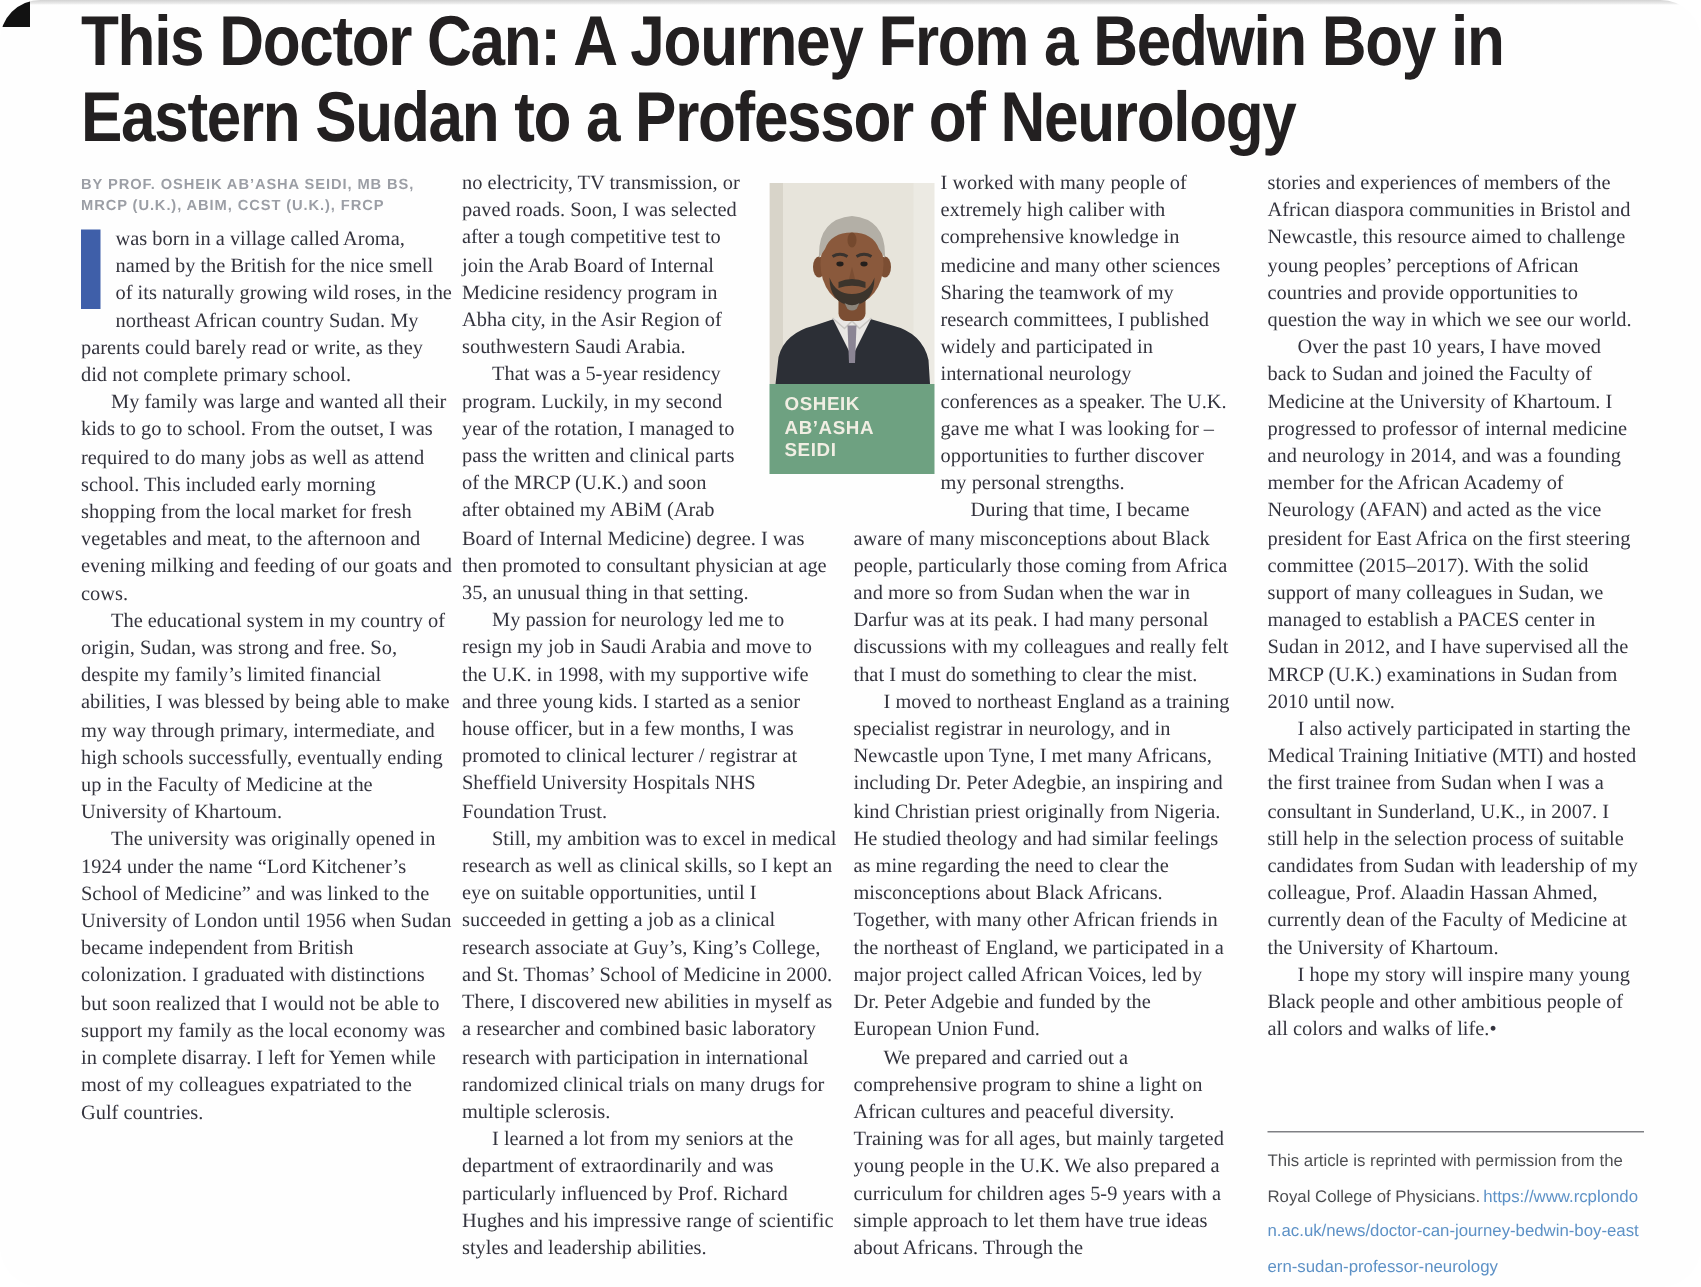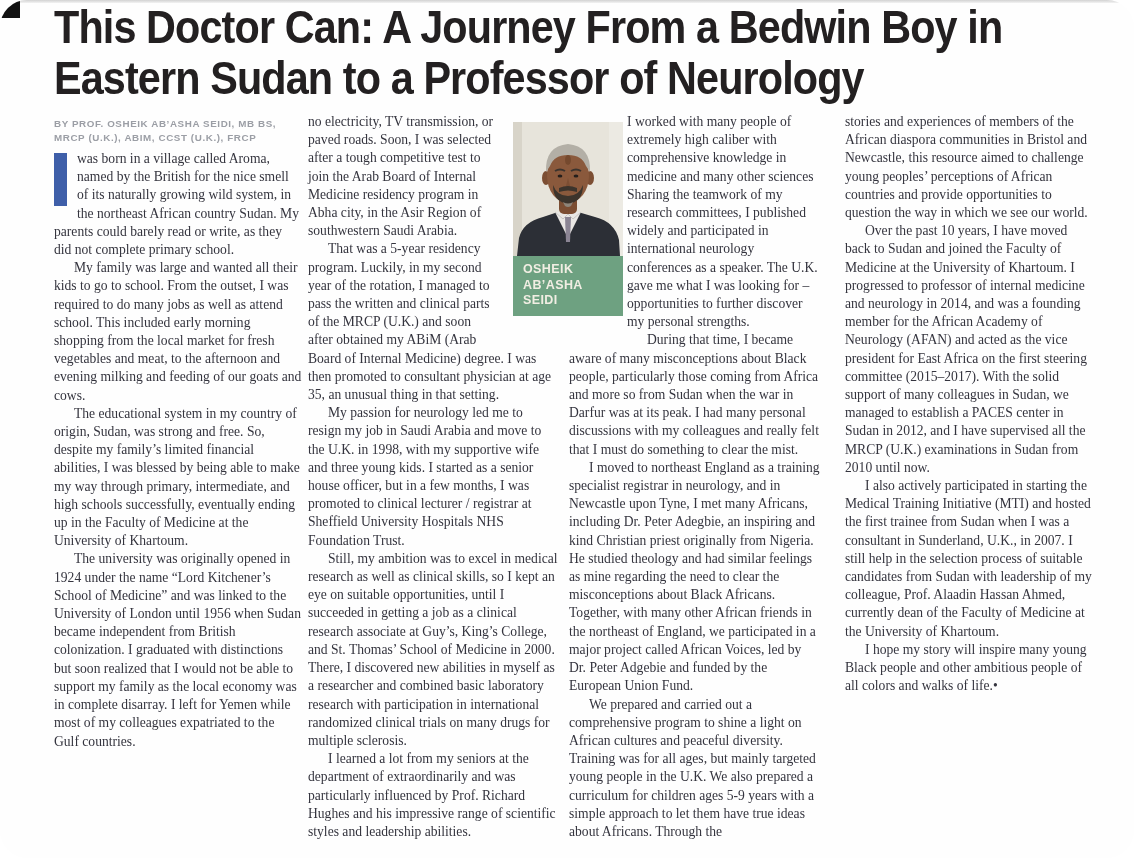--- a/index.html
+++ b/index.html
@@ -56,21 +56,21 @@
     <span class="title-line">This Doctor Can: A Journey From a Bedwin Boy in</span>
     <span class="title-line">Eastern Sudan to a Professor of Neurology</span>
   </h1>
 
   <div class="byline">
     <div>BY PROF. OSHEIK AB’ASHA SEIDI, MB BS,</div>
     <div>MRCP (U.K.), ABIM, CCST (U.K.), FRCP</div>
   </div>
 
   <div class="col" id="col1">
-    <p class="first"><span class="dropcap"></span><span>was born in a village called Aroma, named by the British for the nice smell of its naturally growing wild system, in the northeast African country Sudan. My parents could barely read or write, as they did not complete primary school.</span></p>
+    <p class="first"><span class="dropcap"></span><span>was born in a village called Aroma, named by the British for the nice smell of its naturally growing wild roses, in the northeast African country Sudan. My parents could barely read or write, as they did not complete primary school.</span></p>
     <p class="ind">My family was large and wanted all their kids to go to school. From the outset, I was required to do many jobs as well as attend school. This included early morning shopping from the local market for fresh vegetables and meat, to the afternoon and evening milking and feeding of our goats and cows.</p>
     <p class="ind">The educational system in my country of origin, Sudan, was strong and free. So, despite my family’s limited financial abilities, I was blessed by being able to make my way through primary, intermediate, and high schools successfully, eventually ending up in the Faculty of Medicine at the University of Khartoum.</p>
     <p class="ind">The university was originally opened in 1924 under the name “Lord Kitchener’s School of Medicine” and was linked to the University of London until 1956 when Sudan became independent from British colonization. I graduated with distinctions but soon realized that I would not be able to support my family as the local economy was in complete disarray. I left for Yemen while most of my colleagues expatriated to the Gulf countries.</p>
   </div>
 
   <div class="col" id="col2">
     <div class="spacer-r"></div>
     <p>no electricity, TV transmission, or paved roads. Soon, I was selected after a tough competitive test to join the Arab Board of Internal Medicine residency program in Abha city, in the Asir Region of southwestern Saudi Arabia.</p>
     <p class="ind">That was a 5-year residency program. Luckily, in my second year of the rotation, I managed to pass the written and clinical parts of the MRCP (U.K.) and soon after obtained my ABiM (Arab Board of Internal Medicine) degree. I was then promoted to consultant physician at age 35, an unusual thing in that setting.</p>
     <p class="ind">My passion for neurology led me to resign my job in Saudi Arabia and move to the U.K. in 1998, with my supportive wife and three young kids. I started as a senior house officer, but in a few months, I was promoted to clinical lecturer / registrar at Sheffield University Hospitals NHS Foundation Trust.</p>
@@ -117,13 +117,16 @@
       <path d="M46,66 Q55,62 64,66 L64,70 Q55,67 46,70 Z" fill="#3c342c"></path>
       <path d="M50,80 Q55,83 60,80 L58,84 Q55,86 52,84 Z" fill="#8d857a"></path>
     </svg>
     <figcaption>
       <div>OSHEIK</div>
       <div>AB’ASHA</div>
       <div>SEIDI</div>
     </figcaption>
   </figure>
 
+  <div class="footnote">
+    <span>This article is reprinted with permission from the Royal College of Physicians.</span><a href="#">https://www.rcplondon.ac.uk/news/doctor-can-journey-bedwin-boy-eastern-sudan-professor-neurology</a>
+  </div>
 </div>
 
 </body></html>

